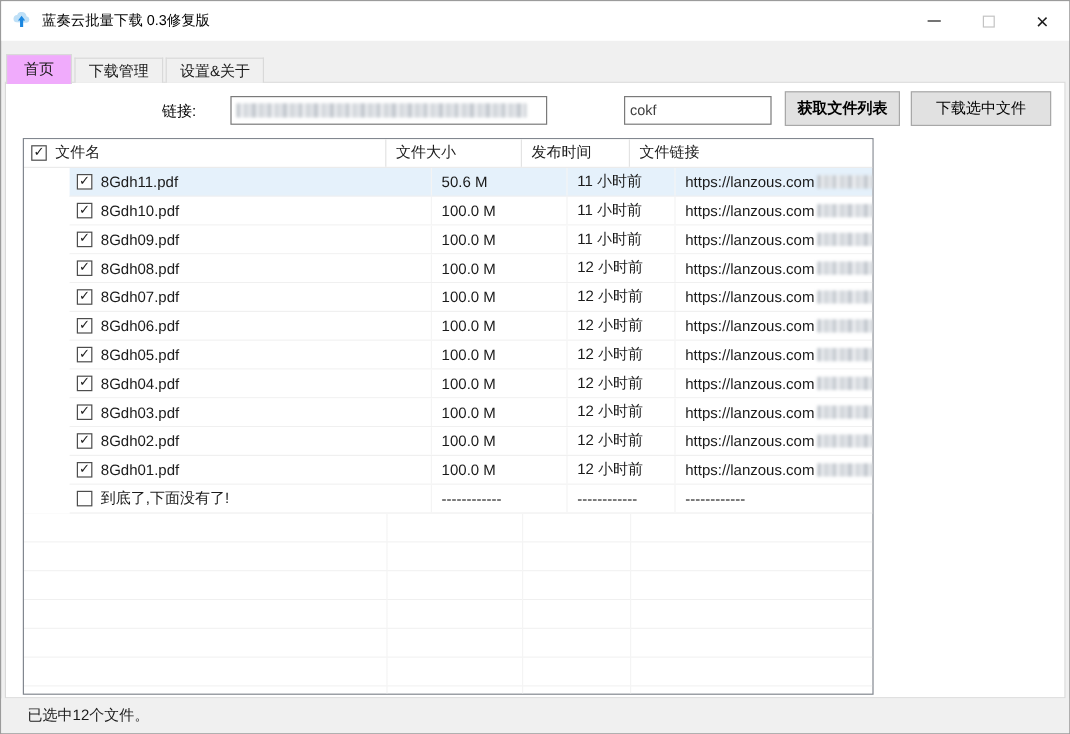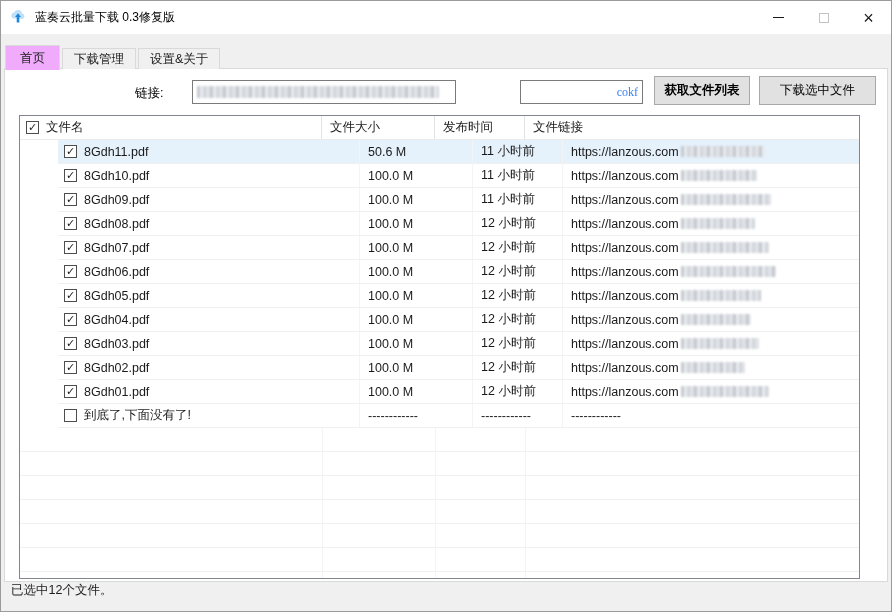--- a/index.html
+++ b/index.html
@@ -26,29 +26,29 @@
          background:#f0f0f0; border:1px solid #d9d9d9; border-bottom:none; margin-right:2px; }
   .tab.active { height:25px; background:#f0abfc; padding:0 14px; position:relative; margin-bottom:-1px; z-index:4; }
 
   
   .page { position:absolute; left:3px; right:3px; top:67px; bottom:29px; background:#fff;
           border:1px solid #d9d9d9; }
 
   .fld-label { position:absolute; font-size:12.5px; color:#000; }
   .textbox { position:absolute; height:24px; background:#fff; border:1px solid #7a7a7a;
              font-size:12px; padding:0 4px; display:flex; align-items:center; }
-  input.textbox { font-family:Liberation Serif, serif; color:#3b82f6;text-align:right; }
+  input.textbox { font-family:Liberation Sans, sans-serif; color:#404040; }
   .mosaic { display:inline-block; height:12px; border-radius:1px;
             background:repeating-linear-gradient(90deg,#c4c9cf 0 3px,#e9ebee 3px 6px,#d2d6db 6px 9px,#dfe2e6 9px 13px);
             filter:blur(1.3px); }
   .btn { position:absolute; height:29px; background:#e1e1e1; border:1px solid #a8a8a8;
          font-size:12.5px; color:#000; display:flex; align-items:center; justify-content:center; }
 
   
-  .filetable { position:absolute; left:14px; top:46px; width:841px; height:464px;
+  .filetable { position:absolute; left:14px; top:46px; width:709px; height:464px;
                border:1px solid #82878f; background:#fff; display:flex; flex-direction:column; overflow:hidden; }
   .thead, .trow { display:grid; grid-template-columns:302px 113px 90px 340px 1fr; height:24px; flex:0 0 24px; }
   .thead { background:#fff; border-bottom:1px solid #ebebeb; }
   .hcell { display:flex; align-items:center; font-size:12.5px; color:#1a1a1a;
            padding-left:8px; border-right:1px solid #e3e3e3; }
   .hcell.c-name { padding-left:6px; gap:7px; }
   .hcell.c-slack { border-right:none; }
   .trow { border-bottom:1px solid #f0f0f0; background:#fff;margin-left:38px; }
   .trow.selected { background:#e5f1fb; }
   .cell { display:flex; align-items:center; font-size:12.5px; color:#1a1a1a;
@@ -67,21 +67,21 @@
       linear-gradient(#f4f4f4,#f4f4f4),
       linear-gradient(#f4f4f4,#f4f4f4),
       linear-gradient(#f4f4f4,#f4f4f4),
       repeating-linear-gradient(to bottom, transparent 0, transparent 23px, #f0f0f0 23px, #f0f0f0 24px);
     background-repeat:no-repeat,no-repeat,no-repeat,no-repeat,repeat;
     background-position:302px 0, 415px 0, 505px 0, 845px 0, 0 0;
     background-size:1px 100%, 1px 100%, 1px 100%, 1px 100%, 100% 24px; }
 
   
   .statusbar { position:absolute; left:0; right:0; bottom:0; height:29px; background:#f0f0f0;
-               display:flex; padding-left:10px; font-size:12.5px; color:#1a1a1a; }
+               display:flex; align-items:center; padding-left:22px; font-size:12.5px; color:#1a1a1a; }
 </style>
 </head>
 <body>
 
 <div class="window">
 
   <div class="titlebar">
     <svg class="app-icon" viewBox="0 0 16 16">
       <path d="M3.6 8.6 A3.1 3.1 0 0 1 4.2 2.5 A4.1 4.1 0 0 1 12.1 3.6 A2.7 2.7 0 0 1 12.4 8.9 Z" fill="#bfe0f7"></path>
       <path d="M8 3.2 L11 7 L9.3 7 L9.3 12.6 L6.7 12.6 L6.7 7 L5 7 Z" fill="#1b87e0"></path>

